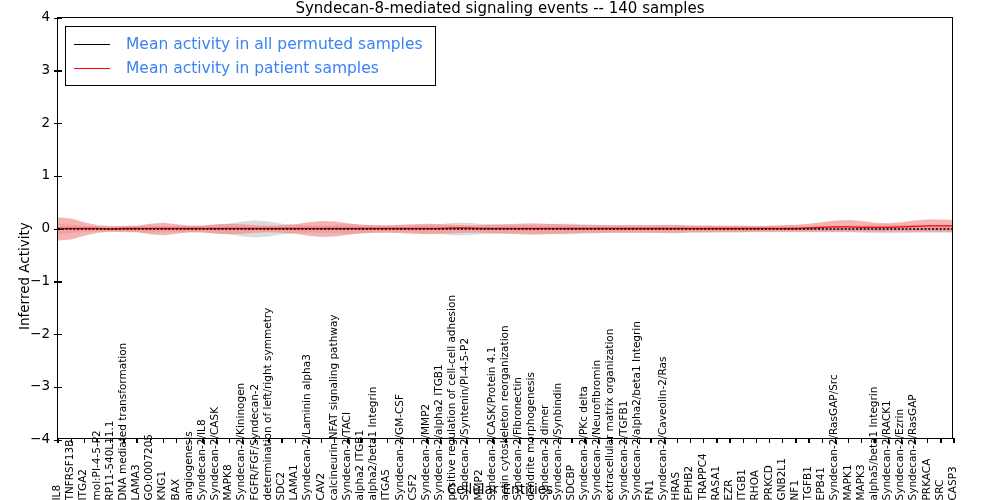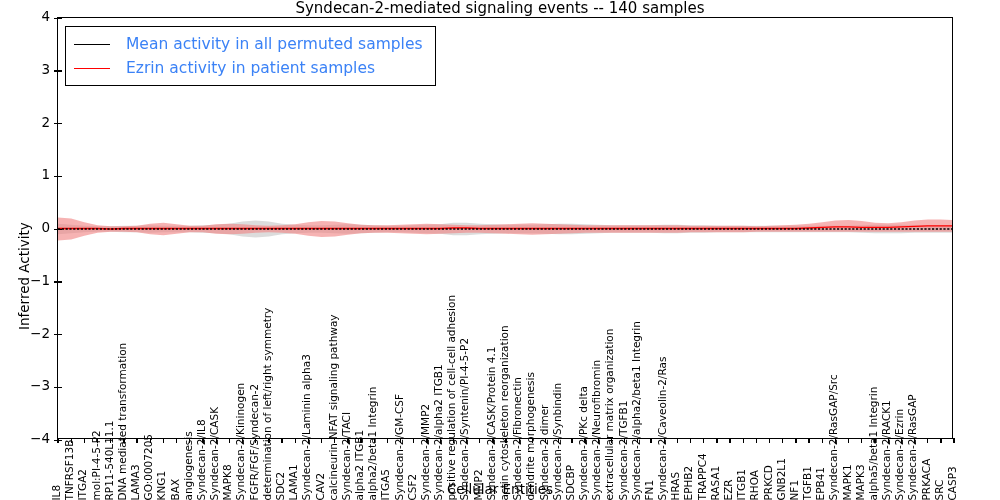--- a/index.html
+++ b/index.html
@@ -57,21 +57,21 @@
   .legend-row{display:flex;align-items:center;height:24px;}
   .legend-swatch{width:36px;height:0;border-top:1.6px solid #000;margin-right:16px;flex:0 0 auto;}
   .legend-swatch.red{border-top-color:#ff0000;}
   .legend-text{font-size:15.5px;color:#3b82f6;white-space:nowrap;}
 </style>
 </head>
 <body>
 
 <div id="root">
 
-  <div id="chart-title">Syndecan-2-mediated signaling events -- 140 samples</div>
+  <div id="chart-title">Syndecan-8-mediated signaling events -- 140 samples</div>
 
   <div id="ylabel">Inferred Activity</div>
   <div id="yticklabels">
       <div class="ytick-label" style="top: 432px; left: 6px; right: auto; width: 44px;">−4</div>
       <div class="ytick-label" style="top: 379.25px; left: 6px; right: auto; width: 44px;">−3</div>
       <div class="ytick-label" style="top: 326.5px; left: 6px; right: auto; width: 44px;">−2</div>
       <div class="ytick-label" style="top: 273.75px; left: 6px; right: auto; width: 44px;">−1</div>
       <div class="ytick-label" style="top: 221px; left: 6px; right: auto; width: 44px;">0</div>
       <div class="ytick-label" style="top: 168.25px; left: 6px; right: auto; width: 44px;">1</div>
       <div class="ytick-label" style="top: 115.5px; left: 6px; right: auto; width: 44px;">2</div>
@@ -251,17 +251,17 @@
     </div>
   <div id="xlabel">Cellular Entities</div>
 
   <div id="legend">
     <div class="legend-row">
       <span class="legend-swatch"></span>
       <span class="legend-text">Mean activity in all permuted samples</span>
     </div>
     <div class="legend-row">
       <span class="legend-swatch red"></span>
-      <span class="legend-text">Ezrin activity in patient samples</span>
+      <span class="legend-text">Mean activity in patient samples</span>
     </div>
   </div>
 
 </div>
 
 </body></html>

